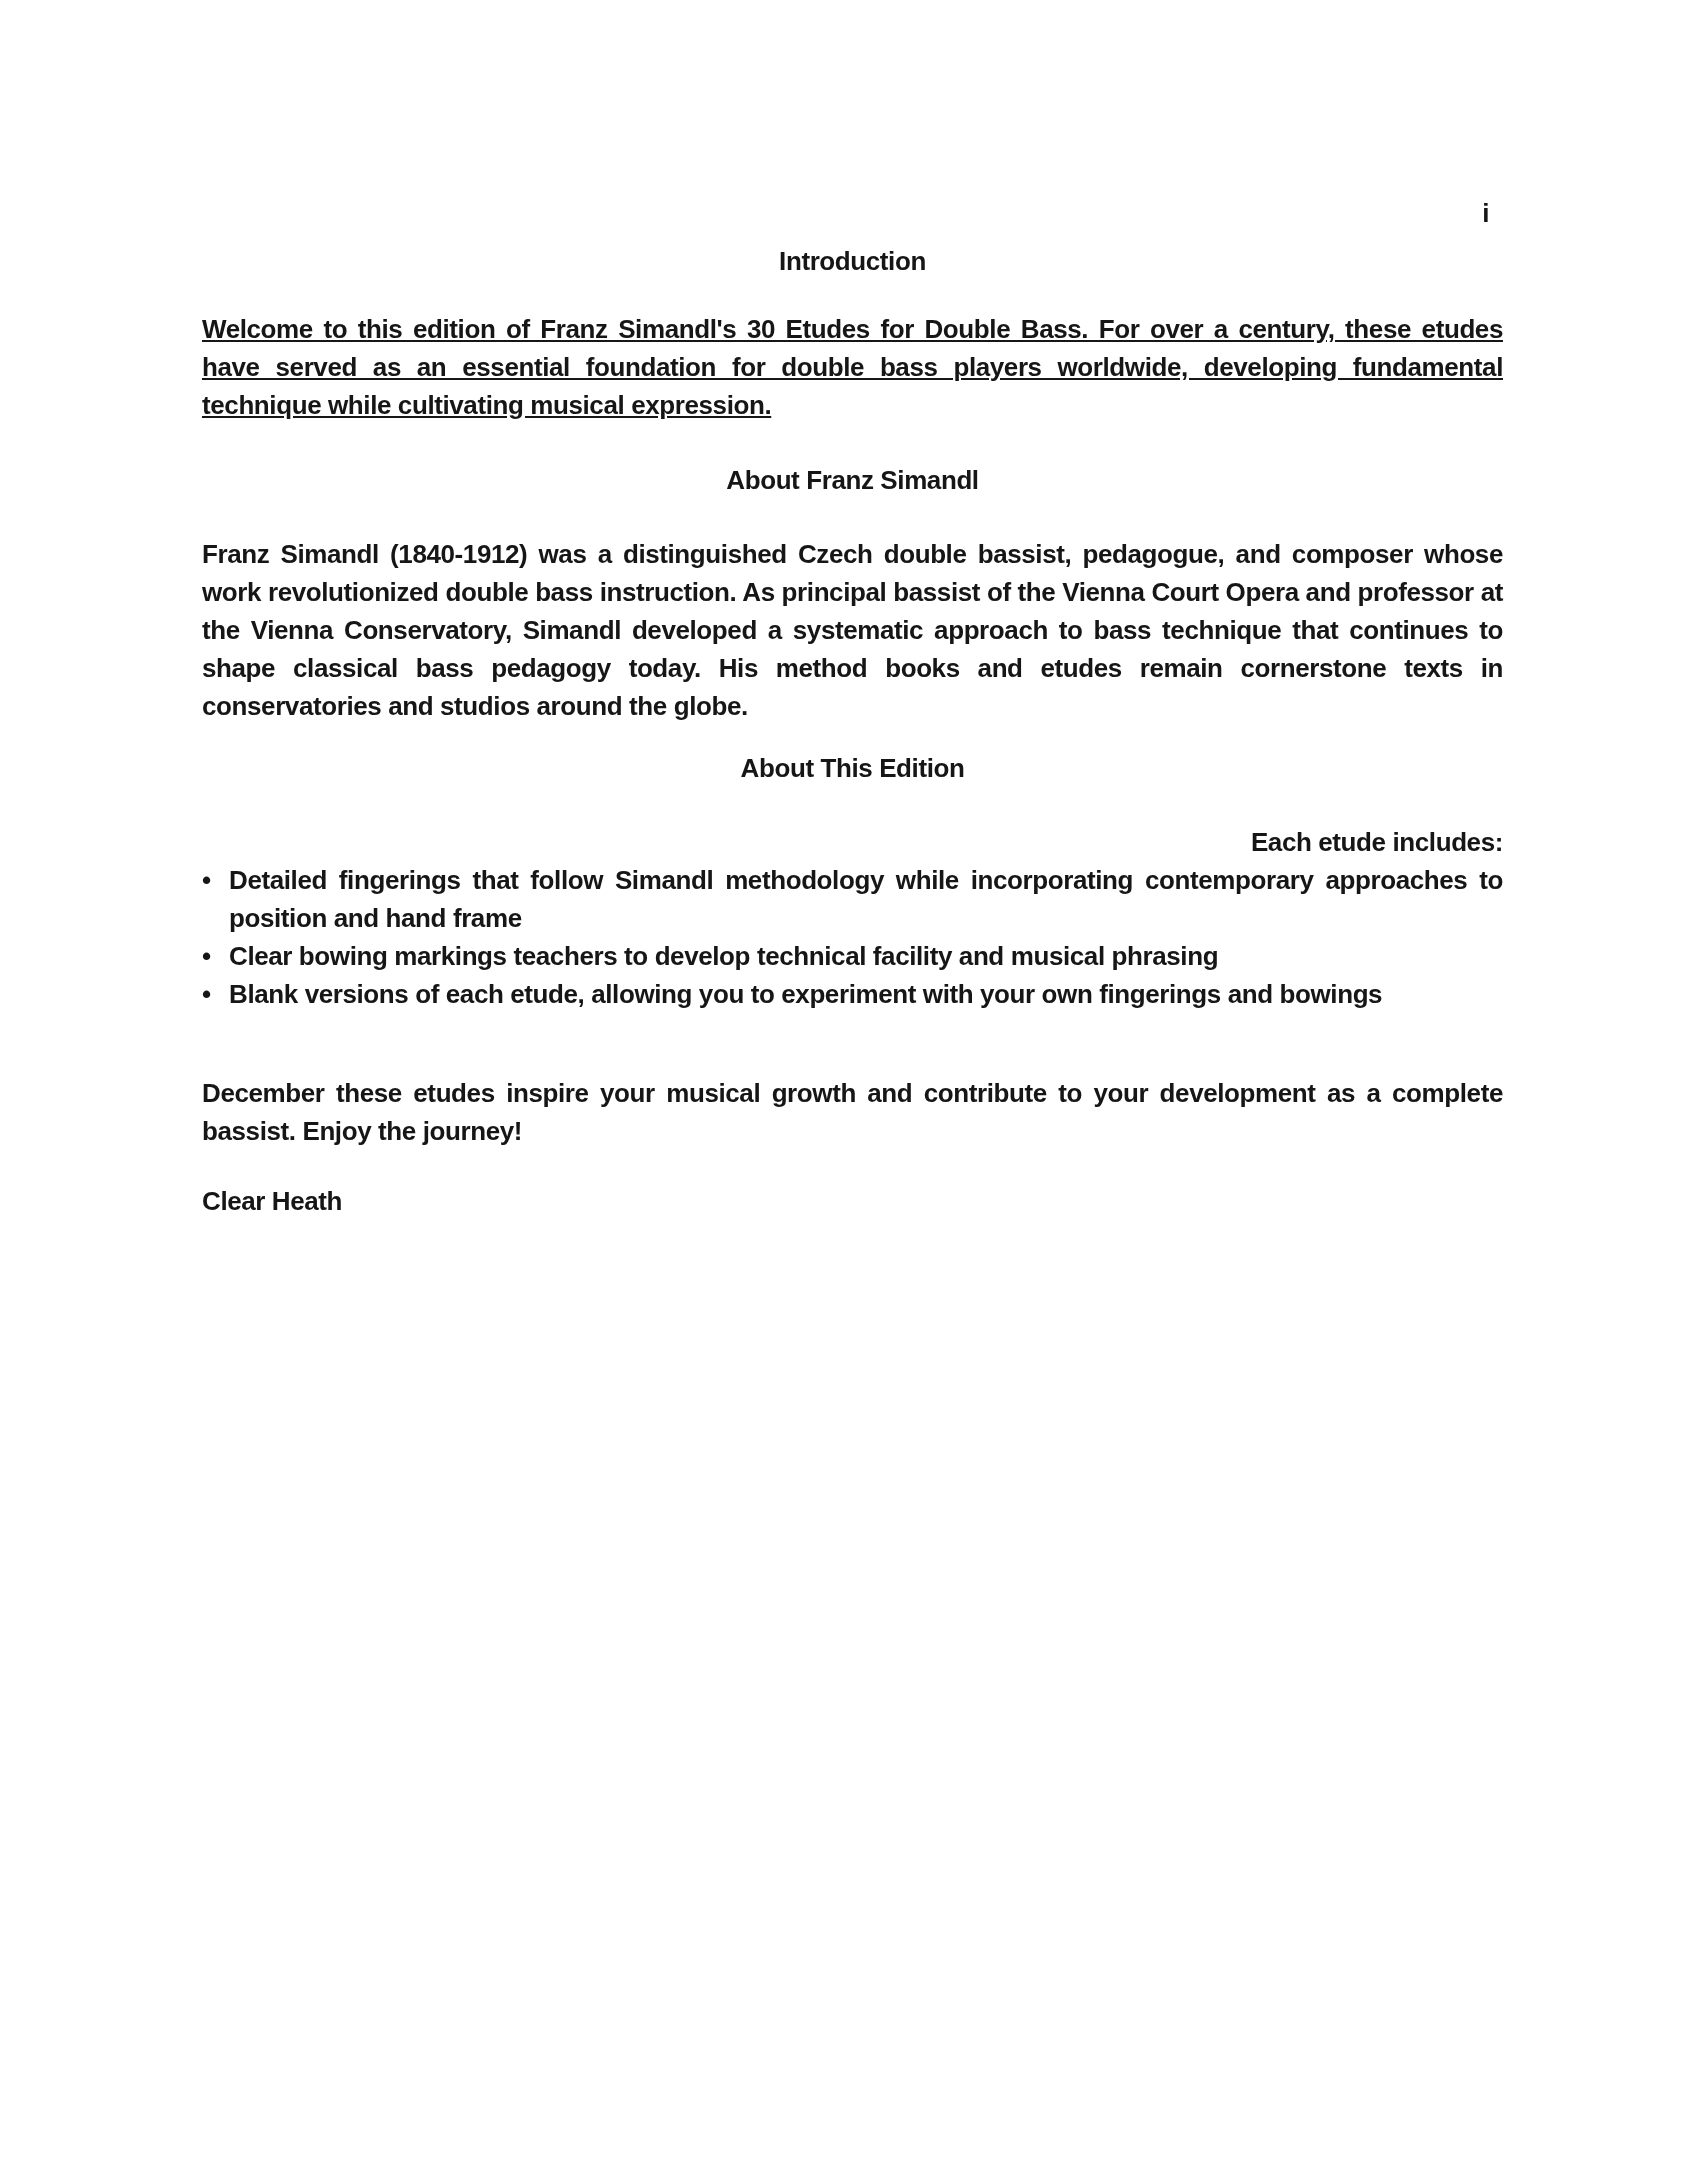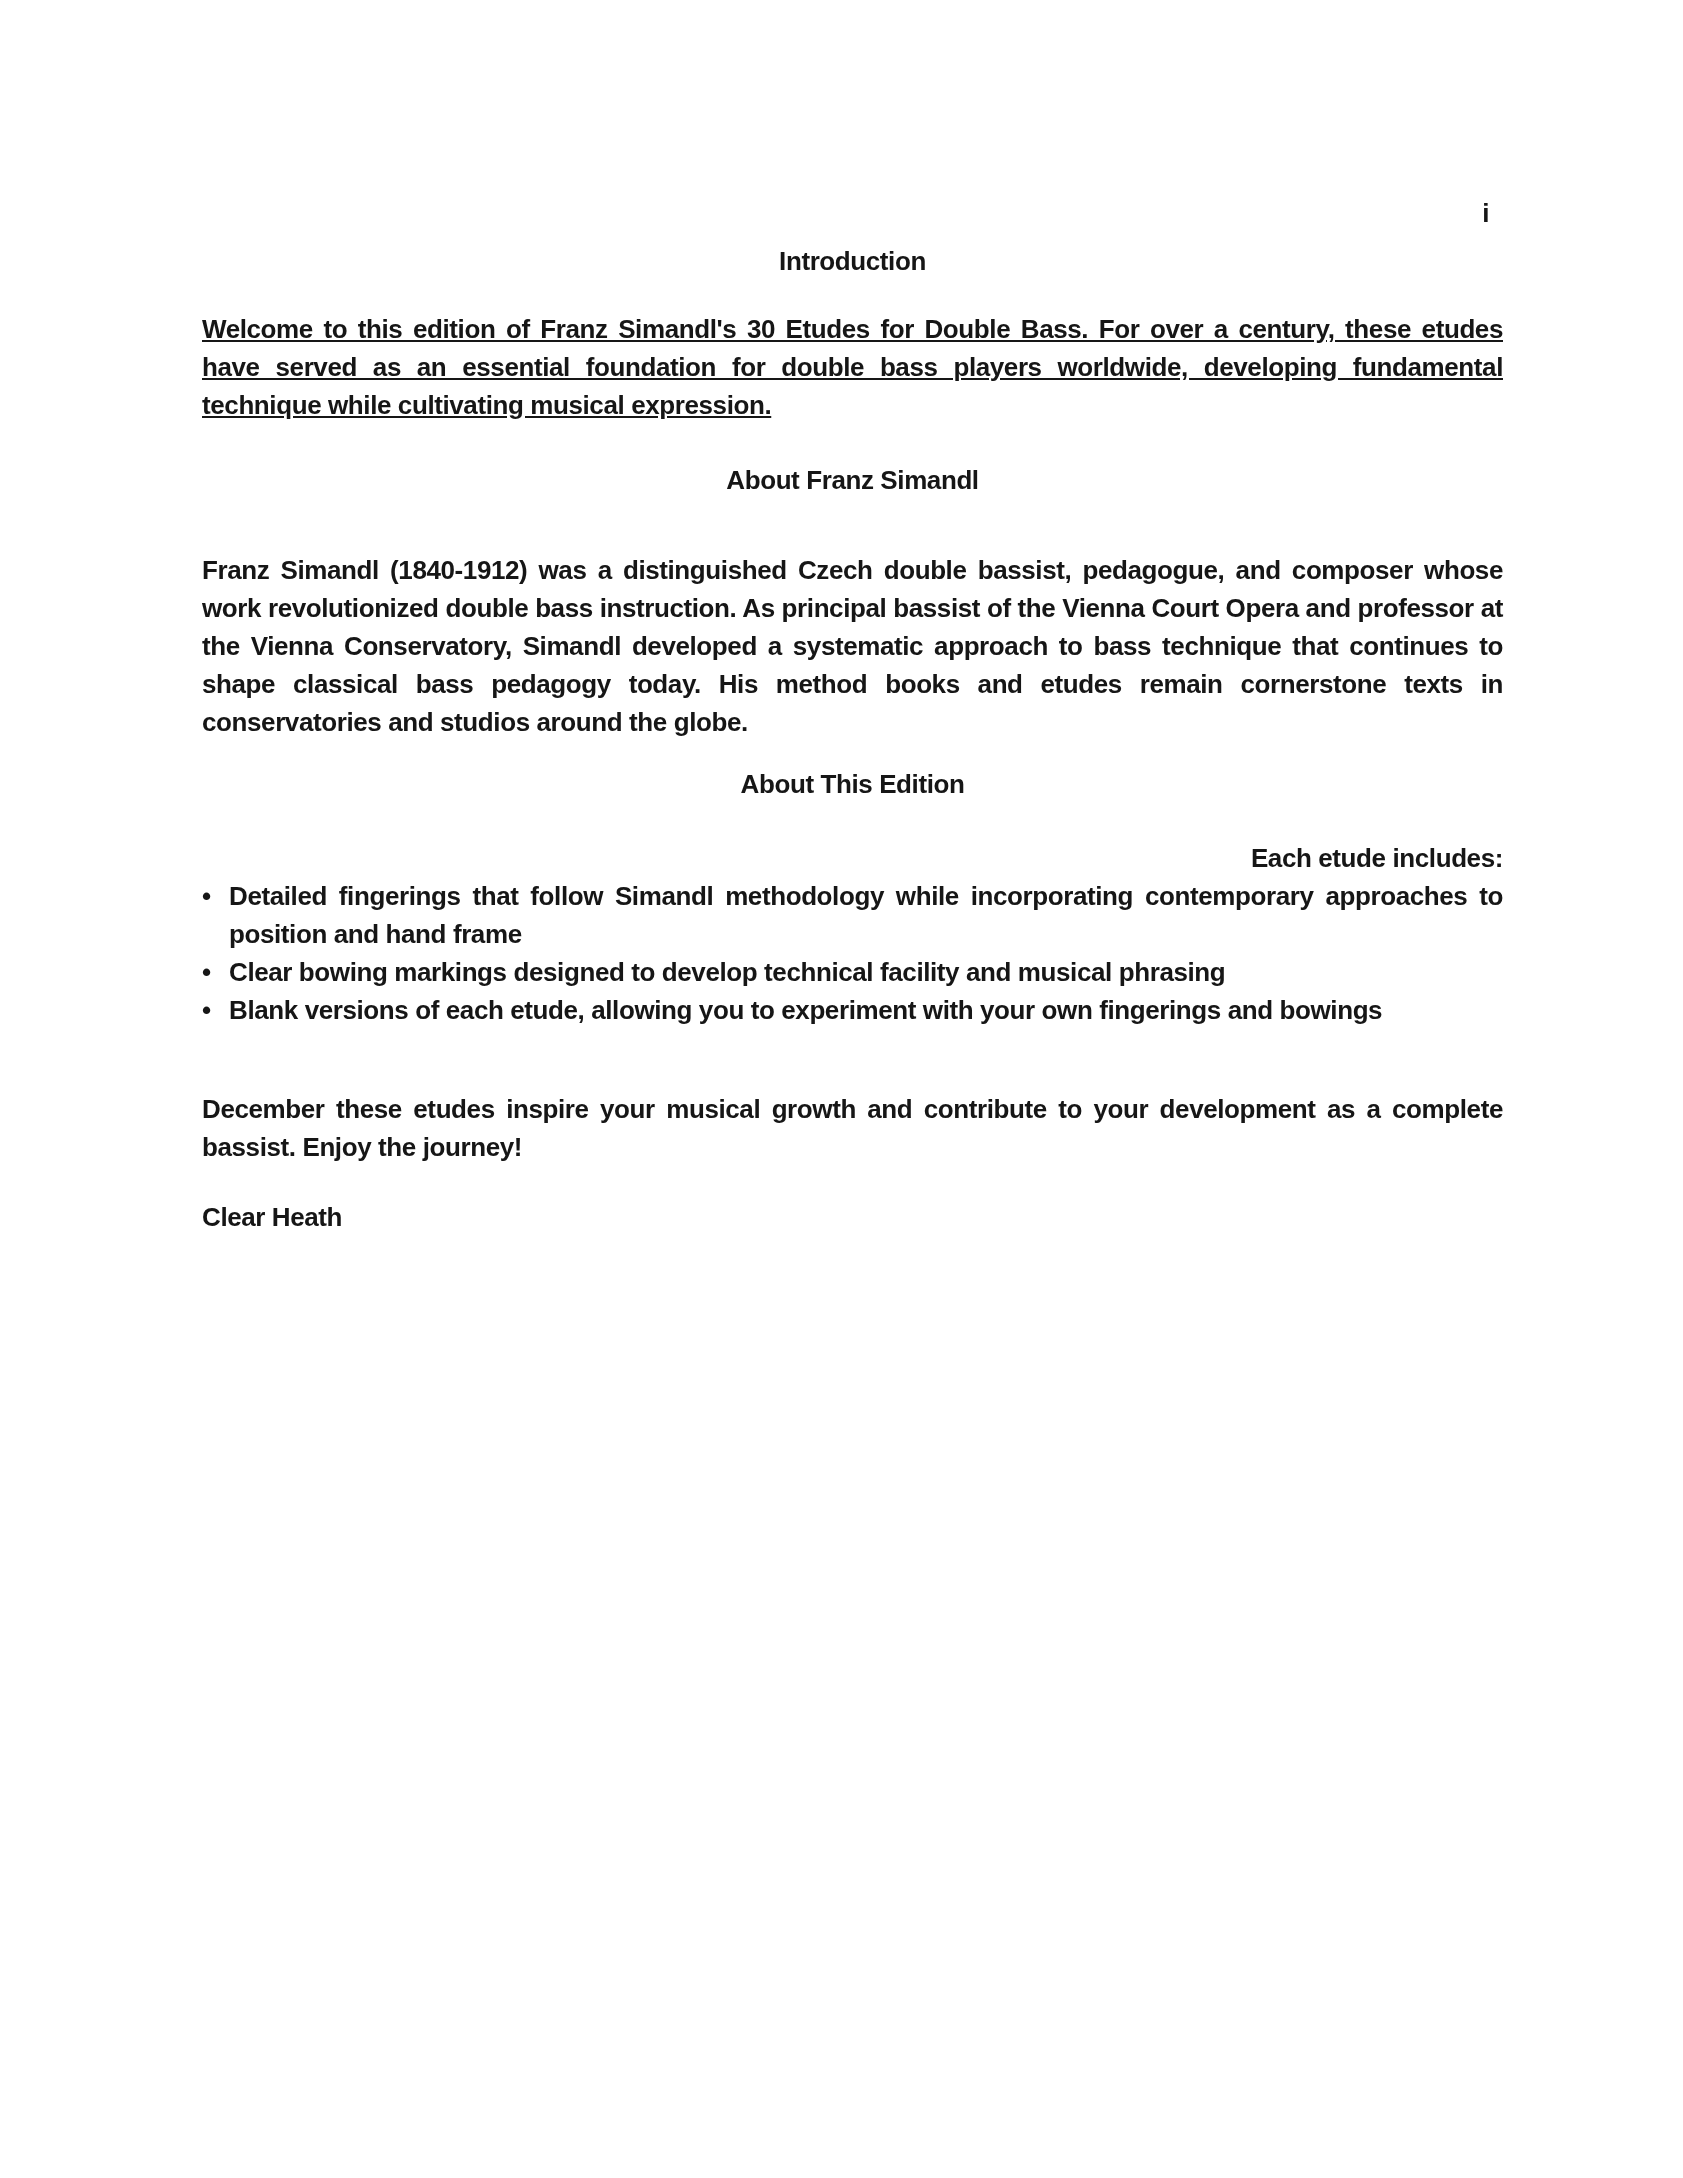--- a/index.html
+++ b/index.html
@@ -31,21 +31,21 @@
     text-align: right;
     padding-right: 14px;
   }
   .heading {
     text-align: center;
   }
   .h-intro      { margin-top: 10px; }
   .para         { text-align: justify; }
   .p-welcome    { margin-top: 30px; text-decoration: underline; }
   .h-simandl    { margin-top: 37px; }
-  .p-bio        { margin-top: 52px; }
+  .p-bio        { margin-top: 36px; }
   .h-edition    { margin-top: 24px; }
   .p-edition    { margin-top: 36px; }
   .list-intro   { margin-top: 36px; text-align: right; }
   .feature-list { list-style: none; margin: 0; }
   .feature-list li { display: flex; align-items: flex-start; }
   .bullet-marker {
     flex: 0 0 27px;
     text-align: left;
   }
   .li-text {
@@ -76,21 +76,21 @@
 
     <p class="list-intro">Each etude includes:</p>
 
     <ul class="feature-list">
       <li>
         <span class="bullet-marker">•</span>
         <span class="li-text">Detailed fingerings that follow Simandl methodology while incorporating contemporary approaches to position and hand frame</span>
       </li>
       <li>
         <span class="bullet-marker">•</span>
-        <span class="li-text">Clear bowing markings designed to develop technical facility and musical phrasing</span>
+        <span class="li-text">Clear bowing markings teachers to develop technical facility and musical phrasing</span>
       </li>
       <li>
         <span class="bullet-marker">•</span>
         <span class="li-text">Blank versions of each etude, allowing you to experiment with your own fingerings and bowings</span>
       </li>
     </ul>
 
     <p class="para p-closing">December these etudes inspire your musical growth and contribute to your development as a complete bassist. Enjoy the journey!</p>
 
     <p class="signature">Clear Heath</p>

